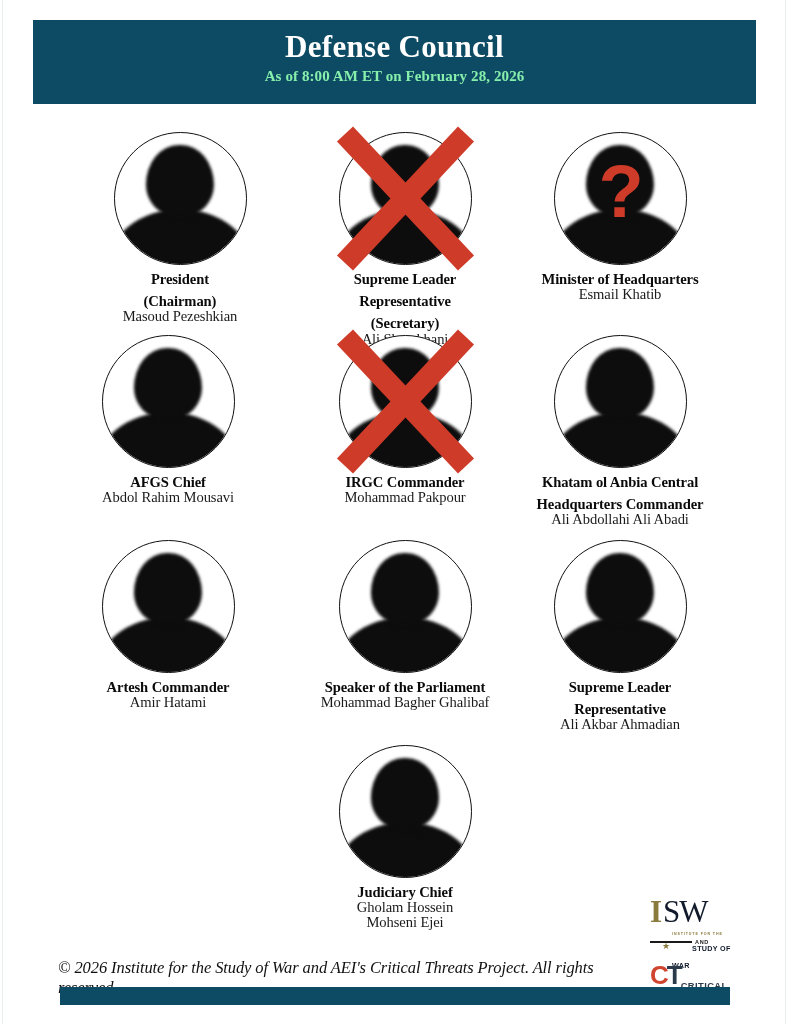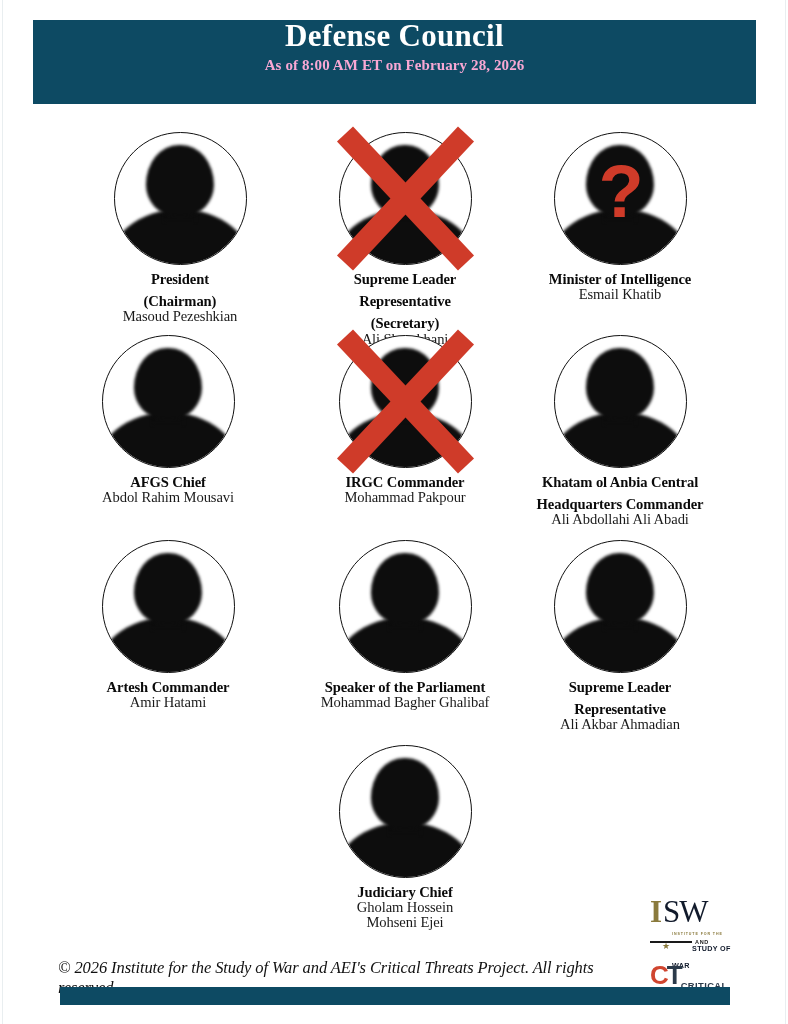--- a/index.html
+++ b/index.html
@@ -33,32 +33,33 @@
     top: 20px;
     width: 723px;
     height: 84px;
     background: #0d4a63;
     box-sizing: border-box;
     text-align: center;
     color: #ffffff;
   }
   #header-title {
     margin: 0;
+    padding-top: 11px;
     font-size: 31px;
     font-weight: bold;
     letter-spacing: .3px;
     line-height: 1.05;
     color: #ffffff;
   }
   #header-subtitle {
     margin: 0;
     padding-top: 4px;
     font-size: 15px;
     font-weight: bold;
-    color: #f9a8d4;
+    color: #86efac;
     letter-spacing: .1px;
   }
 
   
   #grid {
     position: absolute;
     left: 33px;
     top: 120px;
     width: 723px;
   }
@@ -329,21 +330,21 @@
 
       <div class="cell wide" style="left:462px; top:12px;">
         <div class="avatar-wrap">
           <div class="avatar">
             <div class="sil-body"></div>
             <div class="sil-neck"></div>
             <div class="sil-head"></div>
             <div class="qmark">?</div>
           </div>
         </div>
-        <div class="label">Minister of Intelligence</div>
+        <div class="label">Minister of Headquarters</div>
         <div class="name">Esmail Khatib</div>
       </div>
     </div>
 
     <div class="row" style="height:205px">
 
       <div class="cell" style="left:20px; top:0px;">
         <div class="avatar-wrap">
           <div class="avatar">
             <div class="sil-body"></div>

